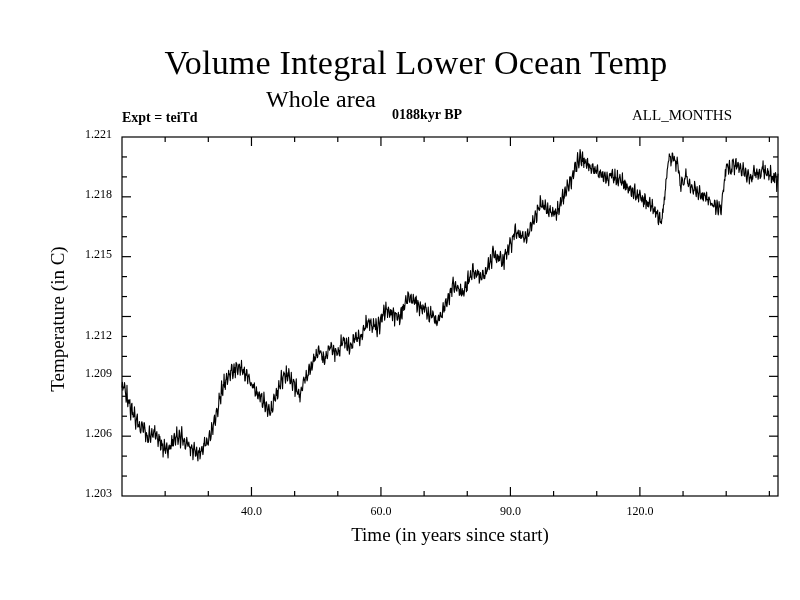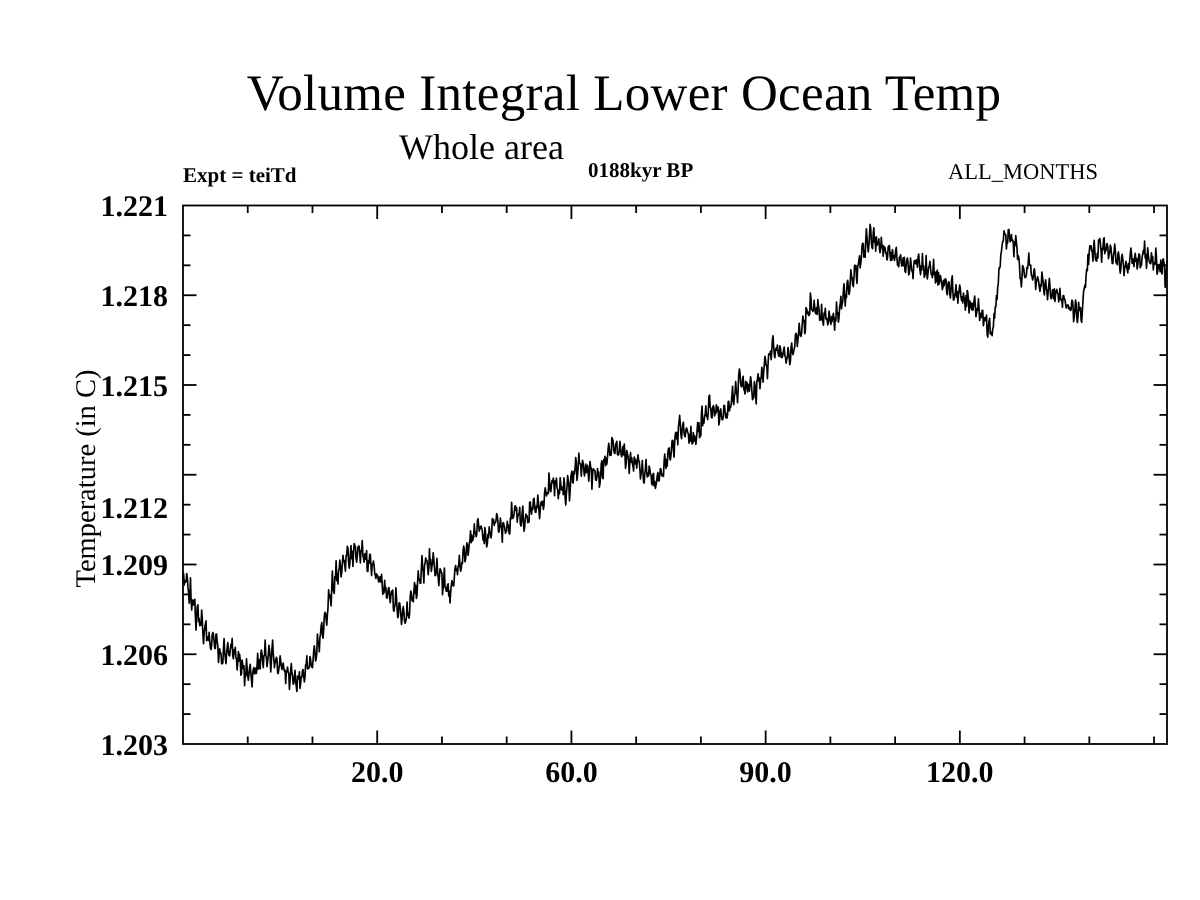--- a/index.html
+++ b/index.html
@@ -60,43 +60,43 @@
     left: -72px;
     top: 308px;
     width: 260px;
     text-align: center;
     font-size: 19px;
     transform: rotate(-90deg);
     transform-origin: 50% 50%;
   }
   .tick-label {
     position: absolute;
-    font-size: 20px;
+    font-size: 12px;
     white-space: pre;
-    font-weight: bold;
   }
   .ytick-label { text-align: right; }
   .xtick-label { text-align: center; }
   svg { display: block; }
 </style>
 </head>
 <body>
 
 <div id="figure">
 
   <div class="txt" id="chart-title">Volume Integral Lower Ocean Temp</div>
 
   <div class="txt" id="subtitle-whole-area">Whole area</div>
 
   <div class="txt" id="label-expt">Expt = teiTd</div>
 
   <div class="txt" id="label-period">0188kyr BP</div>
 
   <div class="txt" id="label-months">ALL_MONTHS</div>
 
+  <div class="txt" id="xaxis-title">Time (in years since start)</div>
 
   <div class="txt" id="yaxis-title">Temperature (in C)</div>
 
   <svg id="plot-svg" width="800" height="600">
     <g id="plot-frame">
         <rect x="122" y="137" width="656" height="359" fill="none" stroke="#000000" stroke-width="1.2"></rect>
       </g>
     <g id="y-ticks-group">
         <line x1="122" y1="436.1666666666689" x2="131" y2="436.1666666666689" stroke="#000000" stroke-width="1.2"></line>
         <line x1="778" y1="436.1666666666689" x2="769" y2="436.1666666666689" stroke="#000000" stroke-width="1.2"></line>
@@ -171,19 +171,19 @@
   <div id="ytick-labels">
       <div class="tick-label ytick-label" style="left: 0px; width: 112px; top: 486px;">1.203</div>
       <div class="tick-label ytick-label" style="left: 0px; width: 112px; top: 426.167px;">1.206</div>
       <div class="tick-label ytick-label" style="left: 0px; width: 112px; top: 366.333px;">1.209</div>
       <div class="tick-label ytick-label" style="left: 0px; width: 112px; top: 306.5px; margin-top: 21px;">1.212</div>
       <div class="tick-label ytick-label" style="left: 0px; width: 112px; top: 246.667px;">1.215</div>
       <div class="tick-label ytick-label" style="left: 0px; width: 112px; top: 186.833px;">1.218</div>
       <div class="tick-label ytick-label" style="left: 0px; width: 112px; top: 127px;">1.221</div>
     </div>
   <div id="xtick-labels">
-      <div class="tick-label xtick-label" style="left: 211.474px; width: 80px; top: 504px;">20.0</div>
+      <div class="tick-label xtick-label" style="left: 211.474px; width: 80px; top: 504px;">40.0</div>
       <div class="tick-label xtick-label" style="left: 340.947px; width: 80px; top: 504px;">60.0</div>
       <div class="tick-label xtick-label" style="left: 470.421px; width: 80px; top: 504px;">90.0</div>
       <div class="tick-label xtick-label" style="left: 599.895px; width: 80px; top: 504px;">120.0</div>
     </div>
 
 </div>
 
 </body></html>

